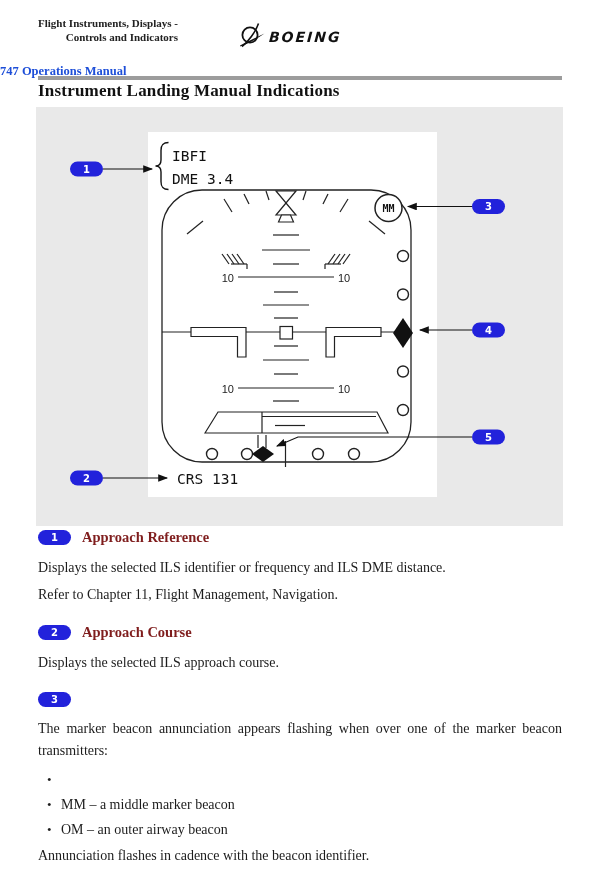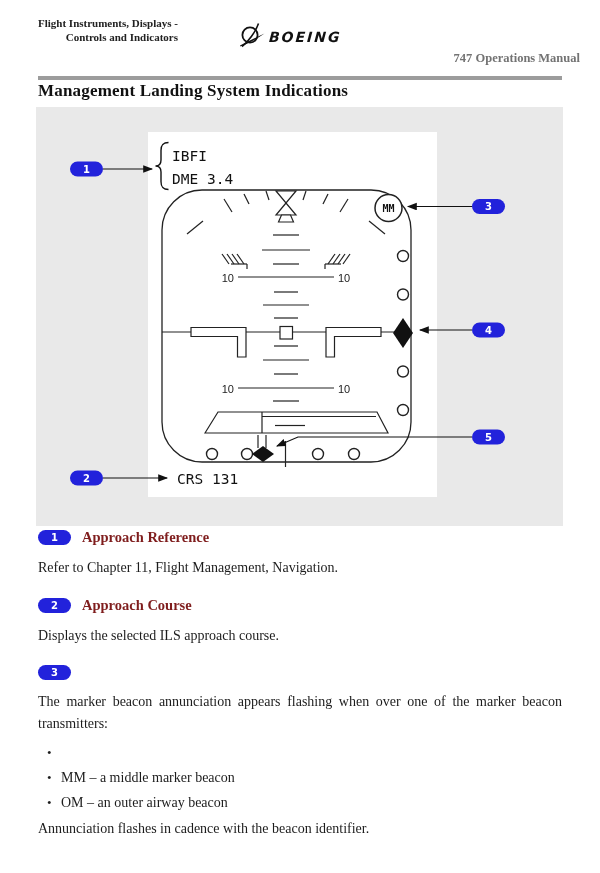--- a/index.html
+++ b/index.html
@@ -19,22 +19,22 @@
   }
   .hdr-center{
     position:absolute;left:0;top:24px;width:580px;text-align:center;
   }
   .logo-row{display:flex;align-items:center;justify-content:center;gap:4px;height:26px;}
   .brand{
     font:italic 900 14px "DejaVu Sans",sans-serif;letter-spacing:2px;color:#111;
     transform:skewX(-4deg);display:inline-block;
   }
   .hdr-manual{
-    position:absolute;left:0;top:51px;width:580px;text-align:right;
-    font:bold 12.5px "Liberation Serif",serif;color:#737373;
+    position:absolute;left:0;top:64px;width:580px;text-align:left;
+    font:bold 12.5px "Liberation Serif",serif;color:#1d4ed8;
   }
   .rule{
     position:absolute;left:38px;top:76px;width:524px;height:4px;background:var(--rule);
   }
   h1.page-title{
     position:absolute;left:38px;top:81px;margin:0;
     font:bold 17px "Liberation Serif",serif;color:#111;letter-spacing:0.2px;
   }
   .figure{
     position:absolute;left:36px;top:107px;width:527px;height:419px;background:var(--fig-bg);
@@ -79,21 +79,21 @@
       </svg>
     </span>
     <span class="brand">BOEING</span>
   </div>
 </div>
 
 <div class="hdr-manual">747 Operations Manual</div>
 
 <div class="rule"></div>
 
-<h1 class="page-title">Management Landing System Indications</h1>
+<h1 class="page-title">Instrument Landing Manual Indications</h1>
 
 <div class="figure">
   <svg width="527" height="419" viewBox="36 107 527 419">
     <defs>
       <marker id="arr" markerWidth="11" markerHeight="9" refX="8" refY="3.5" orient="auto">
         <polygon points="0,0 9,3.5 0,7" fill="#111"></polygon>
       </marker>
     </defs>
 
     <rect x="148" y="132" width="289" height="365" fill="#ffffff"></rect>
@@ -232,20 +232,21 @@
   </svg>
 </div>
 
 <div class="content">
 
   <section>
     <div class="sec-head">
       <span class="pill">1</span>
       <h2>Approach Reference</h2>
     </div>
+    <p>Displays the selected ILS identifier or frequency and ILS DME distance.</p>
     <p>Refer to Chapter 11, Flight Management, Navigation.</p>
   </section>
 
   <section>
     <div class="sec-head">
       <span class="pill">2</span>
       <h2>Approach Course</h2>
     </div>
     <p>Displays the selected ILS approach course.</p>
   </section>

